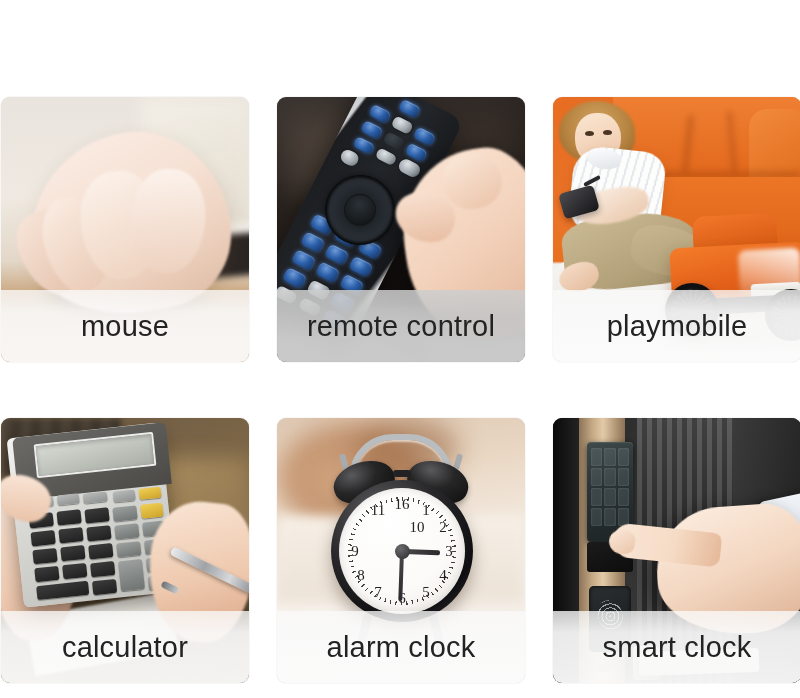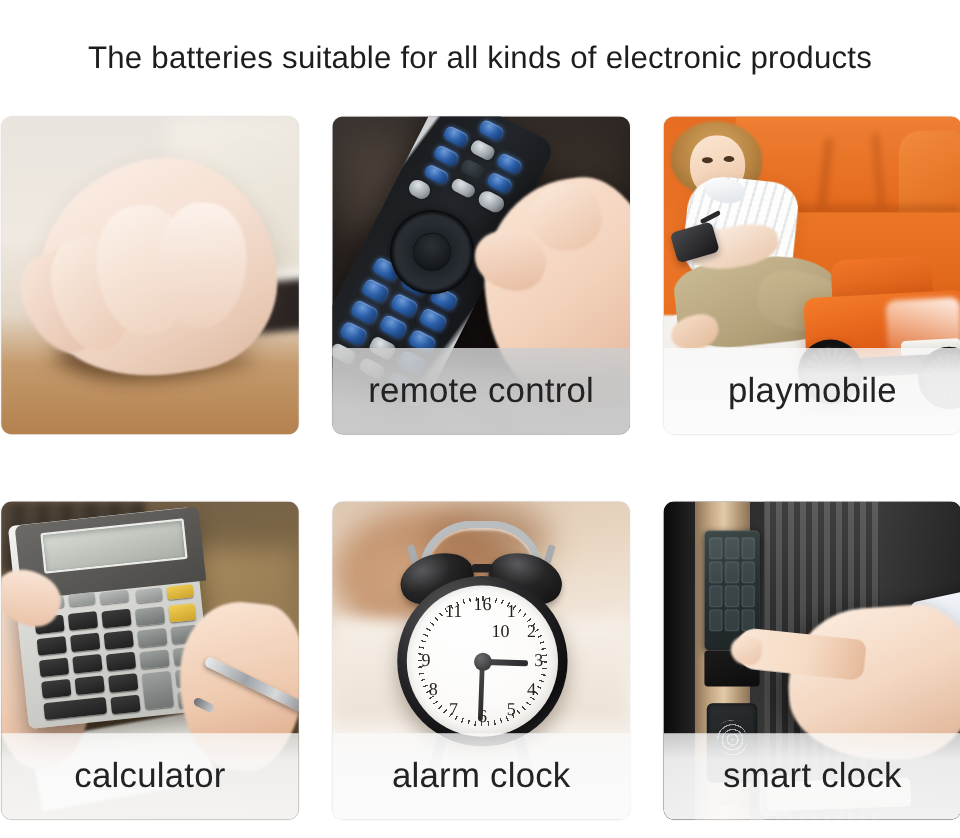--- a/index.html
+++ b/index.html
@@ -376,41 +376,41 @@
       background: linear-gradient(160deg,#f4f7fb,#d6dee8); border-radius: 6px; transform: rotate(-12deg);
       box-shadow: -4px 0 10px rgba(0,0,0,.35); }
   .s-sleeve { left: 228px; top: 150px; width: 46px; height: 100px;
       background: linear-gradient(160deg,#2a2d33,#14161a); transform: rotate(-12deg); border-radius: 5px; }
 </style>
 </head>
 <body>
 
 <div class="page">
 
-  <h1 class="headline">The batteries suitable for all kinds of electronic products</h1>
 
   <div class="grid">
 
     <div class="card">
       <div class="photo">
         <div class="m-bg"></div>
         <div class="m-blurwin"></div>
         <div class="m-deskedge"></div>
         <div class="m-darkpad"></div>
         <div class="m-shadow"></div>
         <div class="m-mouse"></div>
         <div class="m-wheel"></div>
         <div class="m-btnhl"></div>
         <div class="m-mouse-gloss"></div>
         <div class="m-hand"></div>
         <div class="m-f1"></div>
         <div class="m-f2"></div>
         <div class="m-f3"></div>
         <div class="m-f4"></div>
       </div>
+      <div class="caption">mouse</div>
     </div>
 
     <div class="card">
       <div class="photo">
         <div class="r-bg"></div>
         <div class="r-blur1"></div>
         <div class="r-blur2"></div>
         <div class="r-blur3"></div>
         <div class="r-table"></div>
         <div class="r-body"></div>

